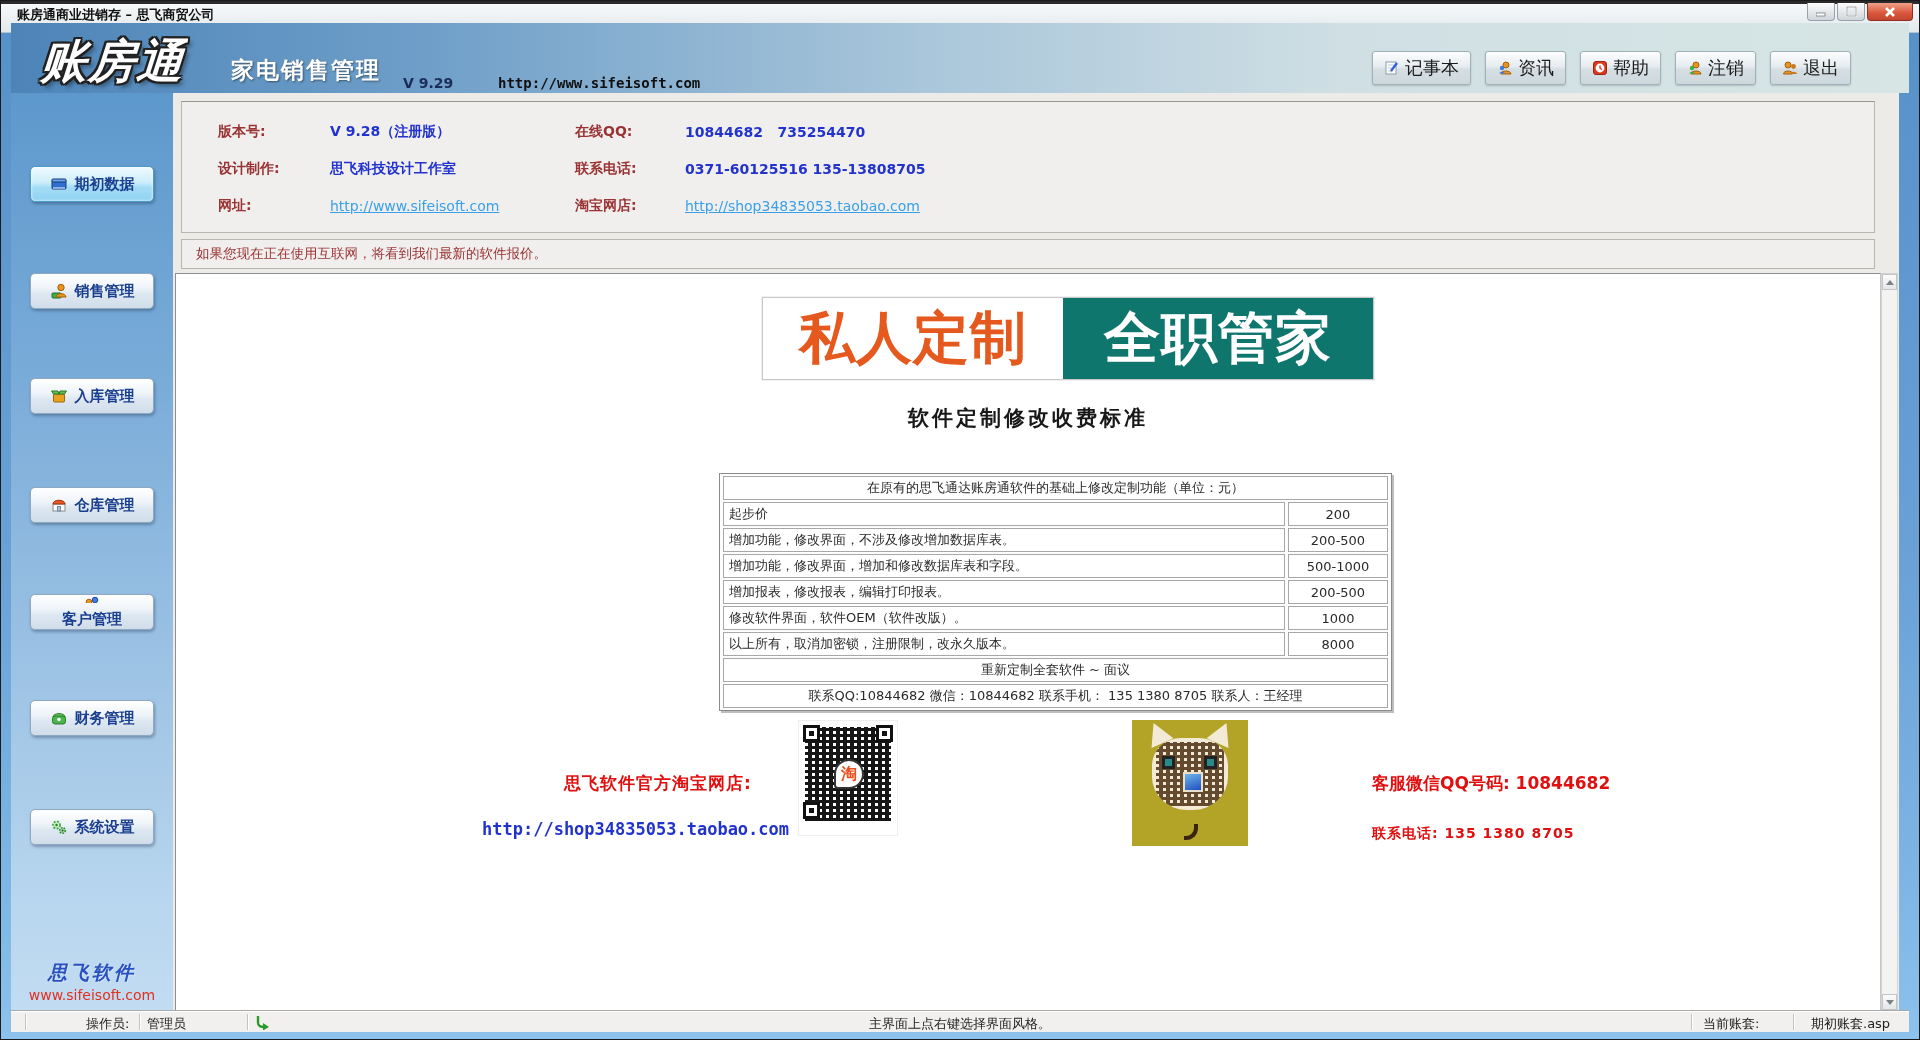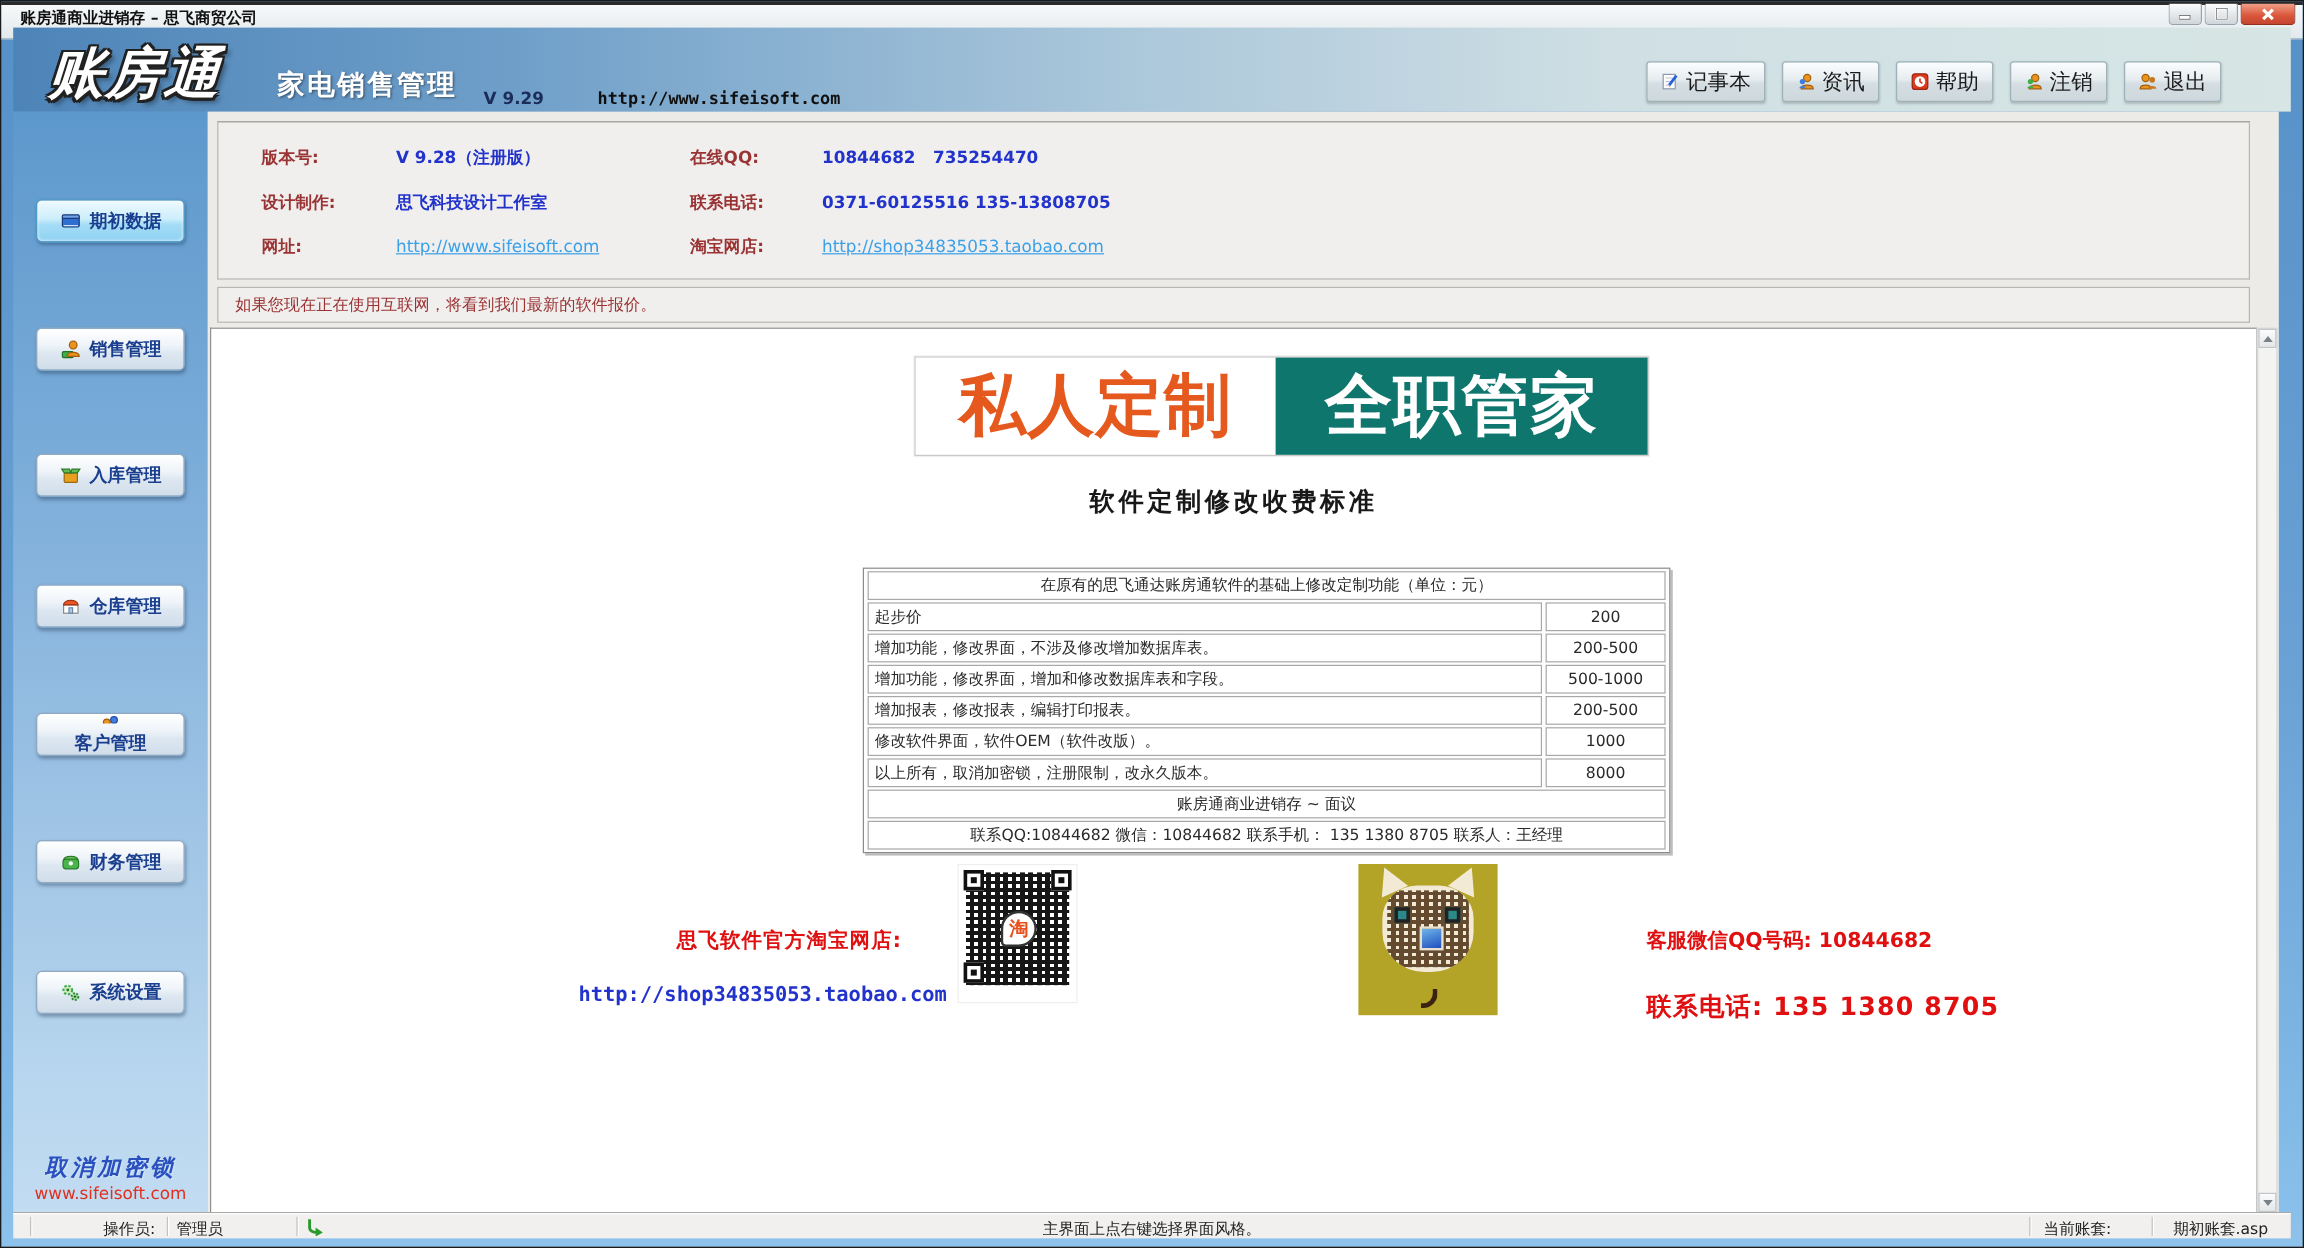--- a/index.html
+++ b/index.html
@@ -74,21 +74,21 @@
   .price-table td{border:1px solid #a8a8a8;background:#fff;font-size:13px;color:#2a2a2a;
     padding:2px 5px;height:18px;white-space:nowrap;}
   .price-table .desc{width:562px;text-align:left;}
   .price-table .price{width:100px;text-align:center;}
   .price-table .span{text-align:center;}
   
   .taobao-label{position:absolute;left:388px;top:498px;font-size:17px;font-weight:bold;color:#e01010;letter-spacing:1px;}
   .taobao-url{position:absolute;left:306px;top:545px;font-size:17px;font-weight:bold;color:#2233cc;
     font-family:"DejaVu Sans Mono","Liberation Mono",monospace;}
   .qq-line{position:absolute;left:1196px;top:498px;font-size:17px;font-weight:bold;color:#e01010;}
-  .phone-line{position:absolute;left:1196px;top:551px;font-size:21px;font-weight:bold;color:#e01010;letter-spacing:1px;}
+  .phone-line{position:absolute;left:1196px;top:551px;font-size:14px;font-weight:bold;color:#e01010;letter-spacing:1px;}
   
   .qr-taobao{position:absolute;left:622px;top:446px;width:100px;height:116px;background:#fff;border:1px solid #eee;}
   .qr-noise{position:absolute;background:
       repeating-linear-gradient(0deg,#161616 0 3px,transparent 3px 6px),
       repeating-linear-gradient(90deg,transparent 0 3px,#161616 3px 7px);}
   .qr-taobao .qr-noise{inset:6px 6px 14px 6px;}
   .finder{position:absolute;width:17px;height:17px;border:3px solid #111;background:#fff;}
   .finder::after{content:"";position:absolute;inset:3px;background:#111;}
   .qr-logo{position:absolute;left:35px;top:38px;width:30px;height:30px;border-radius:50% 50% 50% 4px;
     background:#fff;border:2px solid #333;display:flex;align-items:center;justify-content:center;
@@ -261,21 +261,21 @@
     <div class="side-btn" style="top:716px;">
       <svg class="ic" width="18" height="18">
           <circle cx="6.5" cy="7" r="3.6" fill="#cfeac0" stroke="#3fae49" stroke-width="1.8" stroke-dasharray="2 1.4"></circle>
           <circle cx="6.5" cy="7" r="1.2" fill="#2a7a2a"></circle>
           <circle cx="12.5" cy="12.5" r="2.8" fill="#a8dca0" stroke="#2a8a36" stroke-width="1.6" stroke-dasharray="1.6 1.2"></circle>
           <circle cx="12.5" cy="12.5" r="1" fill="#20601f"></circle>
         </svg>
       <span>系统设置</span>
     </div>
     <div class="brand">
-      <div class="brand-name">取消加密锁</div>
+      <div class="brand-name">思飞软件</div>
       <div class="brand-url">www.sifeisoft.com</div>
     </div>
   </div>
 
   <div class="main">
 
     <div class="info-panel">
       <div class="info-row">
         <span class="il c1">版本号:</span>
         <span class="iv c2">V 9.28（注册版）</span>
@@ -332,21 +332,21 @@
             </tr>
         <tr>
               <td class="desc">修改软件界面，软件OEM（软件改版）。</td>
               <td class="price">1000</td>
             </tr>
         <tr>
               <td class="desc">以上所有，取消加密锁，注册限制，改永久版本。</td>
               <td class="price">8000</td>
             </tr>
         <tr>
-              <td class="span" colspan="2">账房通商业进销存 ~ 面议</td>
+              <td class="span" colspan="2">重新定制全套软件 ~ 面议</td>
             </tr>
         <tr>
               <td class="span" colspan="2">联系QQ:10844682 微信：10844682 联系手机： 135 1380 8705 联系人：王经理</td>
             </tr>
       </tbody>
         </table>
 
       <div class="taobao-label">思飞软件官方淘宝网店:</div>
       <div class="taobao-url">http://shop34835053.taobao.com</div>
 

